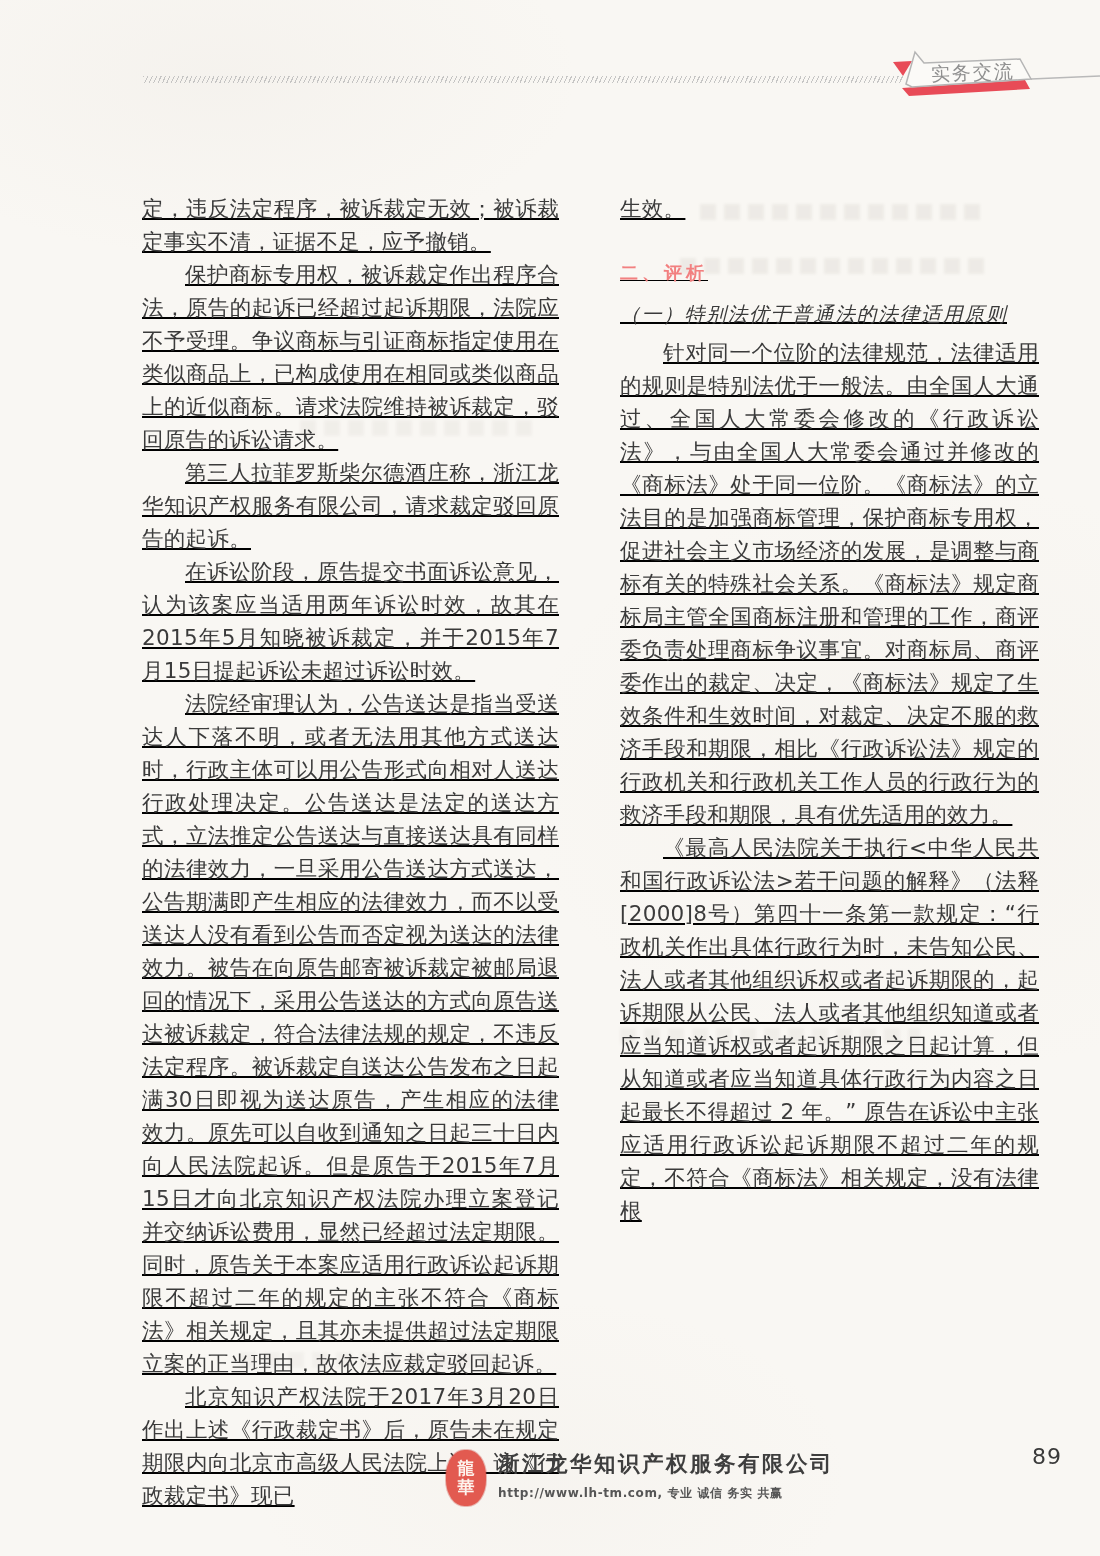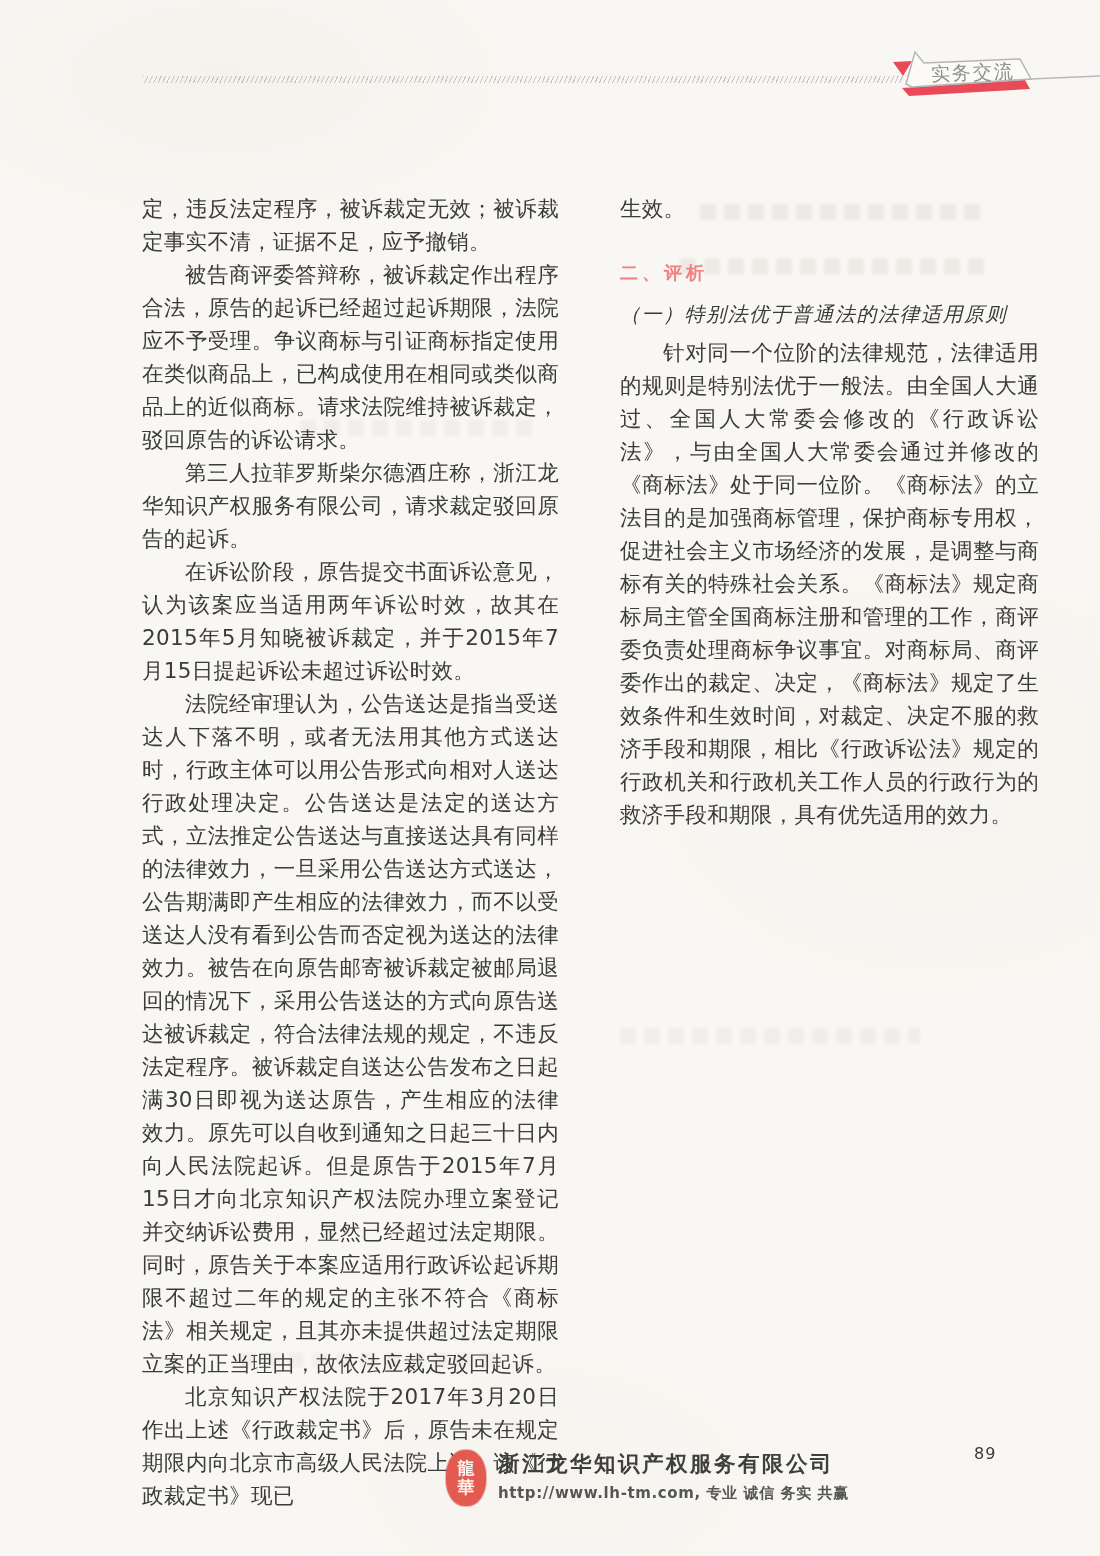--- a/index.html
+++ b/index.html
@@ -15,21 +15,21 @@
       radial-gradient(ellipse 600px 300px at 20% 5%, rgba(210,200,190,.10), transparent 60%),
       radial-gradient(ellipse 700px 500px at 85% 50%, rgba(215,205,195,.08), transparent 60%),
       radial-gradient(ellipse 500px 300px at 50% 95%, rgba(215,205,195,.07), transparent 60%);
   }
   .header-rule{
     position:absolute;left:143px;top:76px;width:760px;height:7px;
     background:repeating-linear-gradient(115deg,#b9b9b9 0 1px,transparent 1px 4px);
     opacity:.8;
   }
   .tag-wrap{position:absolute;left:885px;top:46px;width:215px;height:58px;}
-  .col{position:absolute;top:192px;}
+  .col{position:absolute;top:192px;text-decoration:underline;}
   .col-left{left:142px;width:417px;}
   .col-right{left:620px;width:419px;}
   .para{
     margin:0;font-size:21.5px;line-height:33px;color:#3b3b3b;
     text-align:justify;text-justify:inter-character;text-indent:2em;
     letter-spacing:.3px;
   }
   .para.no-indent{text-indent:0;}
   .section-heading{
     margin:34px 0 10px 0;font-size:18px;line-height:28px;
@@ -43,22 +43,22 @@
   .footer{position:absolute;left:446px;top:1450px;display:flex;align-items:flex-start;}
   .logo-seal{
     width:40px;height:56px;border-radius:46%;
     background:#e25a50;color:#fdf4ee;
     display:flex;flex-direction:column;align-items:center;justify-content:center;
     font-size:17px;line-height:19px;font-weight:bold;
     box-shadow:0 0 0 1px rgba(200,70,60,.35);
   }
   .footer-text{margin-left:12px;padding-top:1px;}
   .company-name{font-size:21.5px;font-weight:bold;color:#3e3e3e;letter-spacing:2.5px;line-height:26px;}
-  .url-line{font-size:15px;font-weight:bold;color:#565656;letter-spacing:.6px;margin-top:7px;line-height:18px;}
-  .page-number{position:absolute;left:974px;top:1444px;font-size:16px;color:#3a3a3a;letter-spacing:1px;}
+  .url-line{font-size:12px;font-weight:bold;color:#565656;letter-spacing:.6px;margin-top:7px;line-height:18px;}
+  .page-number{position:absolute;left:1032px;top:1444px;font-size:22px;color:#3a3a3a;letter-spacing:1px;}
   
   .ghost{
     position:absolute;height:16px;pointer-events:none;filter:blur(1.5px);opacity:.10;
     background:repeating-linear-gradient(90deg,#8d8478 0 16px,transparent 16px 24px);
   }
 </style>
 </head>
 <body>
 
 <div class="ghost" style="left:700px;top:204px;width:280px;"></div>
@@ -79,35 +79,36 @@
     <polygon points="8,16 27,15 18,30" fill="#e84b57"></polygon>
 
     <path d="M21 38 L30 6 L39 17 L135 13 L146 33 L27 41 Z" fill="#fbfaf7" stroke="#b5b5b5" stroke-width="1.5"></path>
 
     <text x="88" y="33" text-anchor="middle" font-size="19" fill="#8f8f8f" letter-spacing="2" transform="rotate(-2 88 30)">实务交流</text>
   </svg>
 </div>
 
 <div class="col col-left">
     <p class="para no-indent">定，违反法定程序，被诉裁定无效；被诉裁定事实不清，证据不足，应予撤销。</p>
-    <p class="para">被告商评委答辩称，被诉裁定作出程序合法，原告的起诉已经超过起诉期限，法院应不予受理。争议商标与引证商标指定使用在类似商品上，已构成使用在相同或类似商品上的近似商标。请求法院维持被诉裁定，驳回原告的诉讼请求。</p>
+    <p class="para">保护商标专用权，被诉裁定作出程序合法，原告的起诉已经超过起诉期限，法院应不予受理。争议商标与引证商标指定使用在类似商品上，已构成使用在相同或类似商品上的近似商标。请求法院维持被诉裁定，驳回原告的诉讼请求。</p>
     <p class="para">第三人拉菲罗斯柴尔德酒庄称，浙江龙华知识产权服务有限公司，请求裁定驳回原告的起诉。</p>
     <p class="para">在诉讼阶段，原告提交书面诉讼意见，认为该案应当适用两年诉讼时效，故其在2015年5月知晓被诉裁定，并于2015年7月15日提起诉讼未超过诉讼时效。</p>
     <p class="para">法院经审理认为，公告送达是指当受送达人下落不明，或者无法用其他方式送达时，行政主体可以用公告形式向相对人送达行政处理决定。公告送达是法定的送达方式，立法推定公告送达与直接送达具有同样的法律效力，一旦采用公告送达方式送达，公告期满即产生相应的法律效力，而不以受送达人没有看到公告而否定视为送达的法律效力。被告在向原告邮寄被诉裁定被邮局退回的情况下，采用公告送达的方式向原告送达被诉裁定，符合法律法规的规定，不违反法定程序。被诉裁定自送达公告发布之日起满30日即视为送达原告，产生相应的法律效力。原先可以自收到通知之日起三十日内向人民法院起诉。但是原告于2015年7月15日才向北京知识产权法院办理立案登记并交纳诉讼费用，显然已经超过法定期限。同时，原告关于本案应适用行政诉讼起诉期限不超过二年的规定的主张不符合《商标法》相关规定，且其亦未提供超过法定期限立案的正当理由，故依法应裁定驳回起诉。</p>
     <p class="para">北京知识产权法院于2017年3月20日作出上述《行政裁定书》后，原告未在规定期限内向北京市高级人民法院上诉，该《行政裁定书》现已</p>
   </div>
 
 <div class="col col-right">
   <div>
       <p class="para no-indent">生效。</p>
     </div>
   <h2 class="section-heading">二、评析</h2>
   <h3 class="sub-heading">（一）特别法优于普通法的法律适用原则</h3>
   <div>
       <p class="para">针对同一个位阶的法律规范，法律适用的规则是特别法优于一般法。由全国人大通过、全国人大常委会修改的《行政诉讼法》，与由全国人大常委会通过并修改的《商标法》处于同一位阶。《商标法》的立法目的是加强商标管理，保护商标专用权，促进社会主义市场经济的发展，是调整与商标有关的特殊社会关系。《商标法》规定商标局主管全国商标注册和管理的工作，商评委负责处理商标争议事宜。对商标局、商评委作出的裁定、决定，《商标法》规定了生效条件和生效时间，对裁定、决定不服的救济手段和期限，相比《行政诉讼法》规定的行政机关和行政机关工作人员的行政行为的救济手段和期限，具有优先适用的效力。</p>
+      <p class="para">《最高人民法院关于执行&lt;中华人民共和国行政诉讼法&gt;若干问题的解释》（法释[2000]8号）第四十一条第一款规定：“行政机关作出具体行政行为时，未告知公民、法人或者其他组织诉权或者起诉期限的，起诉期限从公民、法人或者其他组织知道或者应当知道诉权或者起诉期限之日起计算，但从知道或者应当知道具体行政行为内容之日起最长不得超过 2 年。” 原告在诉讼中主张应适用行政诉讼起诉期限不超过二年的规定，不符合《商标法》相关规定，没有法律根</p>
     </div>
 </div>
 
 <div class="footer">
   <div class="logo-seal">
     <span>龍</span>
     <span>華</span>
   </div>
   <div class="footer-text">
     <div class="company-name">浙江龙华知识产权服务有限公司</div>

